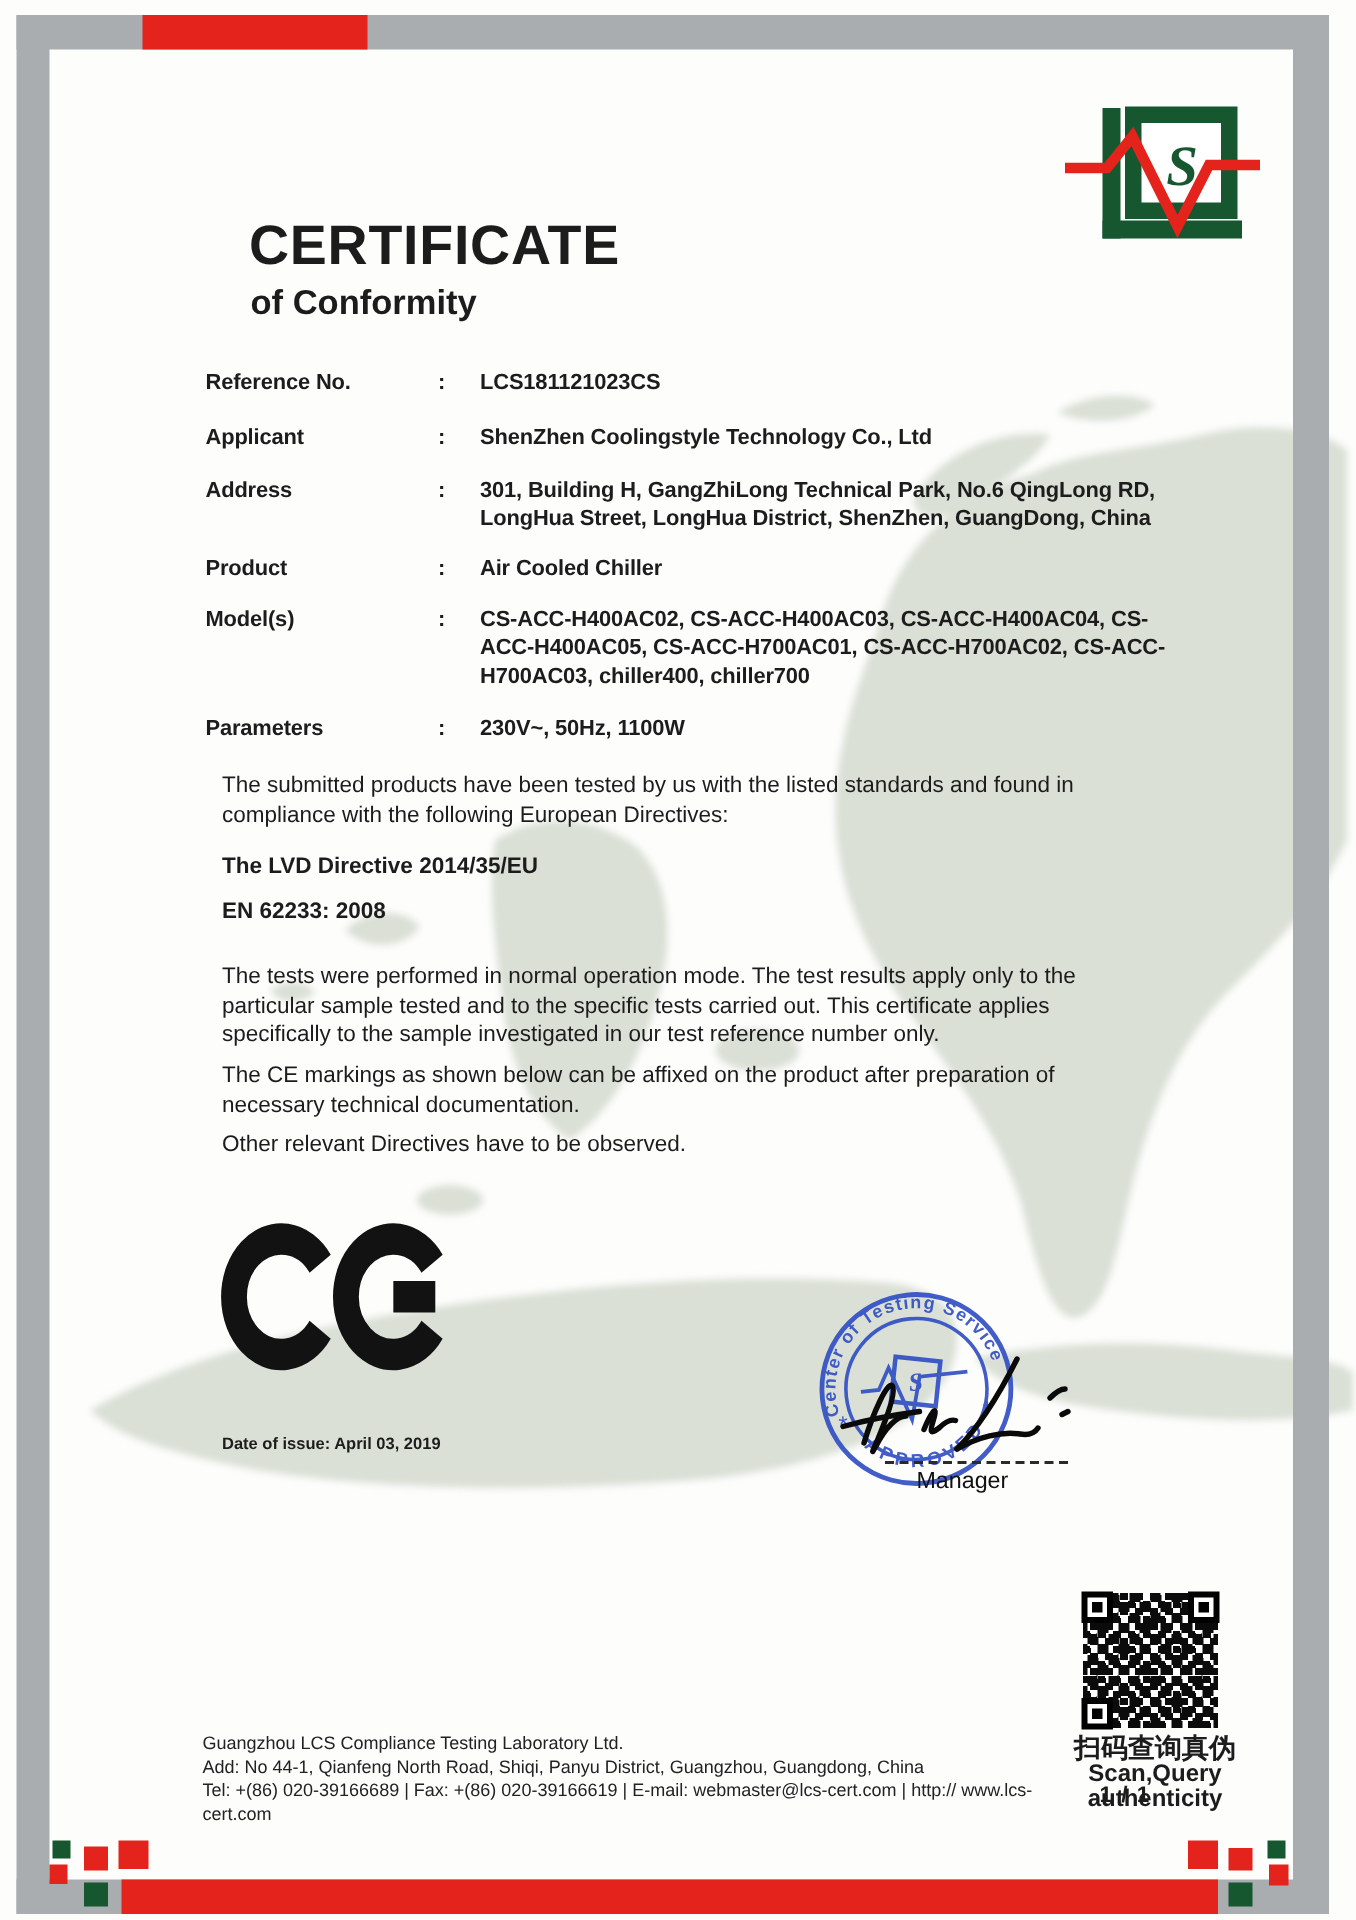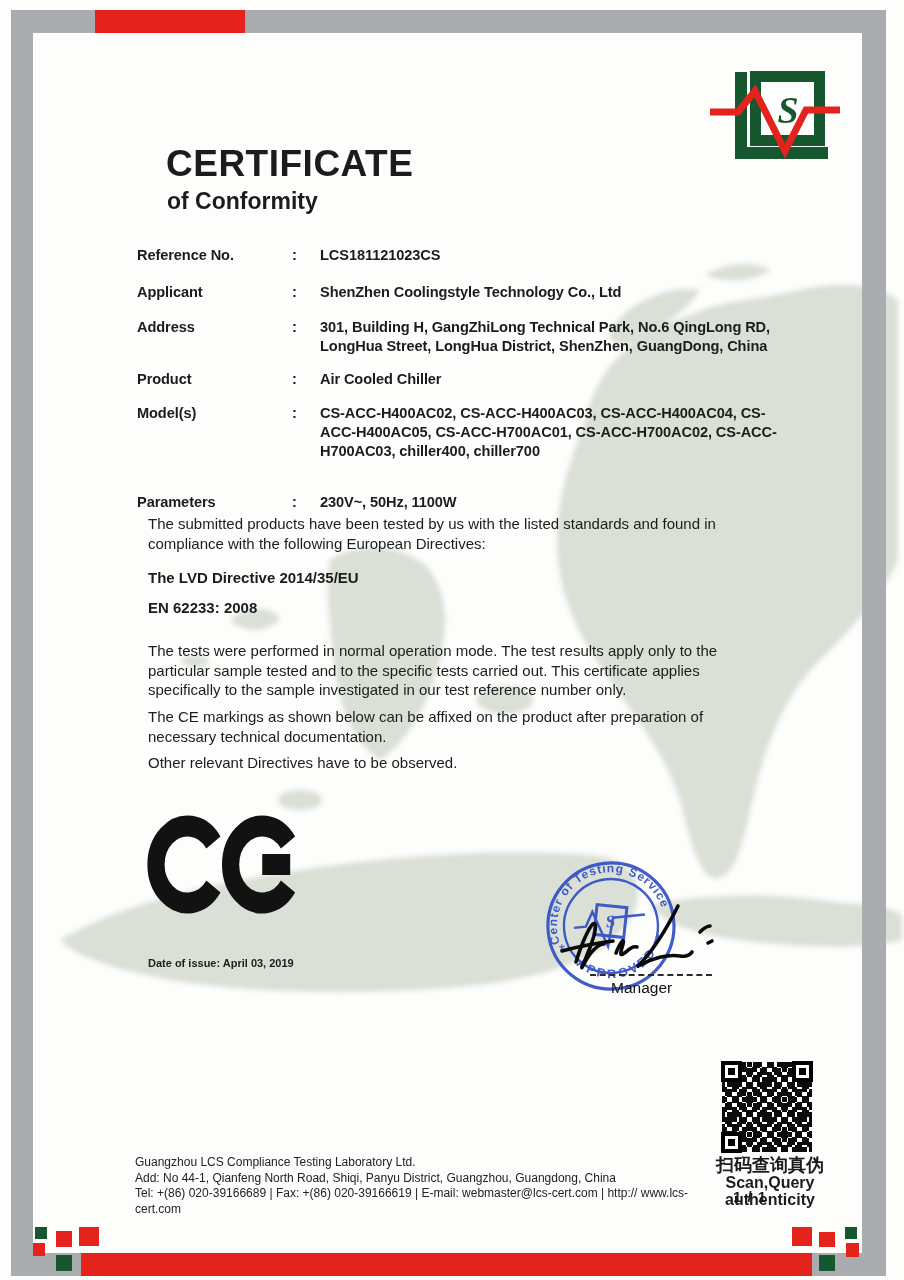--- a/index.html
+++ b/index.html
@@ -21,21 +21,21 @@
   .map{position:absolute;left:0;top:0;z-index:0;}
 
   
   .title{left:166px;top:144px;font-weight:bold;font-size:37px;letter-spacing:.5px;line-height:40px;z-index:2;}
   .subtitle{left:167px;top:188px;font-weight:bold;font-size:23px;z-index:2;}
 
   
   .fields{left:137px;top:246px;width:640px;z-index:2;}
   .field-row{display:grid;grid-template-columns:155px 28px 1fr;font-size:14.6px;font-weight:bold;line-height:19px;letter-spacing:-0.1px;}
   .mb1{margin-bottom:18px;} .mb2{margin-bottom:16px;} .mb3{margin-bottom:14px;}
-  .mb4{margin-bottom:15px;} .mb5{margin-bottom:32px;}
+  .mb4{margin-bottom:15px;} .mb5{margin-bottom:16px;}
 
   
   .para{left:148px;width:624px;font-size:15px;line-height:19.5px;z-index:2;}
   .bold{font-weight:bold;}
 
   
   .ce{left:146px;top:812px;z-index:2;}
 
   
   .date-line{left:148px;top:957px;font-size:11px;font-weight:bold;z-index:2;}

